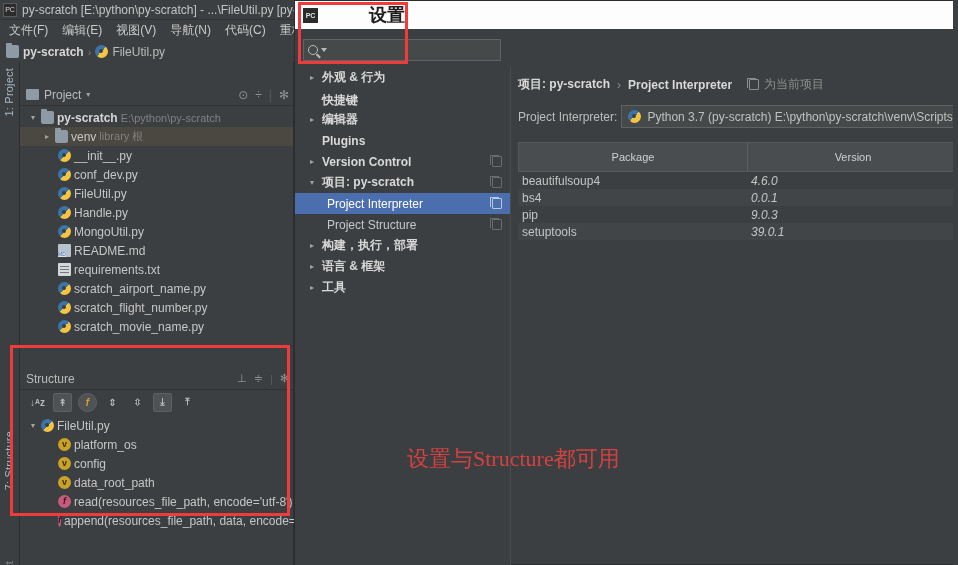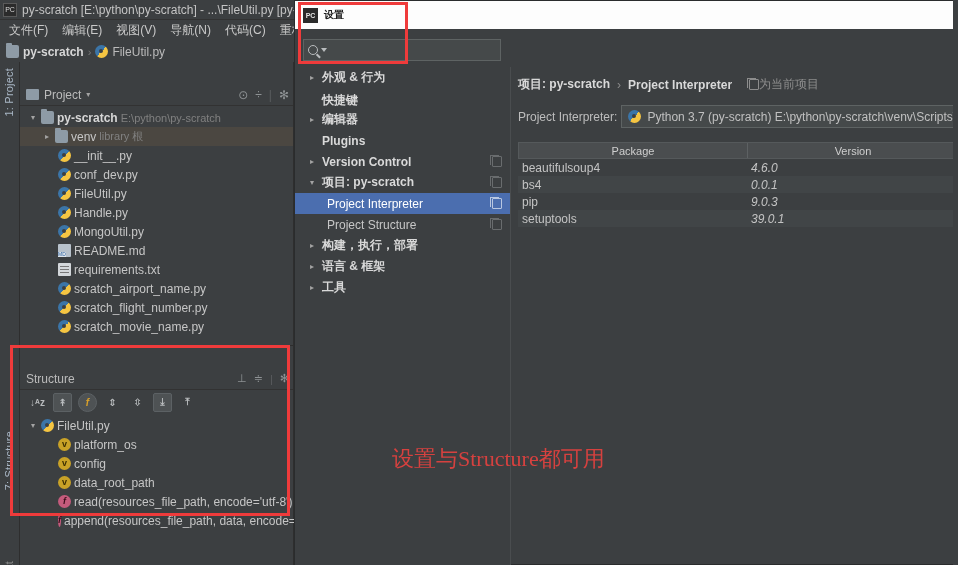--- a/index.html
+++ b/index.html
@@ -118,21 +118,21 @@
 
   
   .settings {
     position:absolute; left:294px; top:0px; width:664px; height:565px;
     background:#3c3f41; border:1px solid #2a2c2d;
   }
   .set-title {
     position:absolute; left:0; top:0; width:664px; height:28px; background:#fdfdfd;
     display:flex; align-items:center; gap:6px; padding-left:8px;
   }
-  .set-title .tt { font-size:10px; color:#1d1d1d; font-weight:bold; }
+  .set-title .tt { font-size:18px; color:#1d1d1d; font-weight:bold;margin-left:45px; }
   .pc-ico { width:15px;height:15px;background:#2b2b2b;color:#e4e4e4;font-size:7px;
             display:flex;align-items:center;justify-content:center;font-weight:bold;}
   .set-search {
     position:absolute; left:8px; top:38px; width:198px; height:22px;
     background:#45494a; border:1px solid #5e6363; display:flex; align-items:center;
     padding-left:4px; gap:3px;
   }
   .mag { width:10px;height:10px;border:1.6px solid #b9bcbe;border-radius:50%;position:relative;}
   .mag:after{content:"";position:absolute;right:-4px;bottom:-3px;width:5px;height:1.6px;background:#b9bcbe;transform:rotate(45deg);}
   .caret-dn { width:0;height:0;border-left:3px solid transparent;border-right:3px solid transparent;border-top:4px solid #b9bcbe;}
@@ -154,36 +154,36 @@
   .srow .copyico:before{content:"";position:absolute;left:-3px;top:-2px;width:8px;height:9px;border:1px solid #787c7e;border-right:none;border-bottom:none;}
   .srow.sel .copyico { border-color:#dde5f2; }
   .srow.sel .copyico:before{ border-color:#dde5f2; }
   .sind1 { padding-left:12px; }
   .sind2 { padding-left:32px; }
 
   .set-right { position:absolute; left:217px; top:66px; width:447px; height:499px; padding:0; }
   .sr-crumb { display:flex; align-items:center; gap:7px; padding:9px 0 0 6px; font-size:12px; }
   .sr-crumb .b { font-weight:bold; color:#d9d9d9; }
   .sr-crumb .sep { color:#8a8a8a; }
-  .sr-crumb .forproj { color:#8d8d8d; display:flex; align-items:center; margin-left:10px;}
+  .sr-crumb .forproj { color:#8d8d8d; display:flex; align-items:center; gap:5px; margin-left:10px;}
   .sr-crumb .pgico { width:10px;height:11px;border:1px solid #8d8d8d;border-radius:1px;position:relative;}
   .sr-crumb .pgico:before{content:"";position:absolute;left:-3px;top:-2px;width:8px;height:9px;border:1px solid #8d8d8d;border-right:none;border-bottom:none;}
 
   .interp-row { display:flex; align-items:center; gap:4px; padding:12px 0 0 6px; }
   .interp-row .lab { font-size:12px; color:#bdbdbd; white-space:nowrap; }
   .interp-combo {
     flex:1 1 auto; height:23px; background:#45494a; border:1px solid #5e6363;
     display:flex; align-items:center; gap:6px; padding-left:6px; overflow:hidden;
     font-size:12px; color:#c9c9c9; white-space:nowrap;
   }
   .interp-combo .path { color:#c0c0c0; }
 
   .pkg-table { margin:14px 0 0 6px; width:441px; }
   .pkg-head {
-    display:flex; height:17px; background:#4a4d4f; border:1px solid #55595b;
+    display:flex; height:30px; background:#4a4d4f; border:1px solid #55595b;
     font-size:11px; color:#cfcfcf;
   }
   .pkg-head div { display:flex; align-items:center; justify-content:center; }
   .pkg-head .c1 { width:229px; border-right:1px solid #5d6163; }
   .pkg-head .c2 { flex:1 1 auto; }
   .pkg-row { display:flex; height:17px; font-size:12px; color:#c4c4c4; }
   .pkg-row.alt { background:#414547; }
   .pkg-row .c1 { width:229px; padding-left:4px; display:flex; align-items:center; }
   .pkg-row .c2 { flex:1 1 auto; padding-left:4px; display:flex; align-items:center;font-style:italic; }
 
@@ -457,16 +457,16 @@
         <div class="pkg-row alt">
           <div class="c1">setuptools</div>
           <div class="c2">39.0.1</div>
         </div>
       </div>
     </div>
   </div>
 
   <div class="redbox" style="left:298px; top:2px; width:110px; height:62px;"></div>
   <div class="redbox" style="left:10px; top:345px; width:280px; height:171px;"></div>
-  <div class="annot" style="left:392px; top:444px;">设置与Structure都可用</div>
+  <div class="annot" style="left:407px; top:444px;">设置与Structure都可用</div>
 
   <div class="vert-scroll"></div>
 </div>
 
 </body></html>

